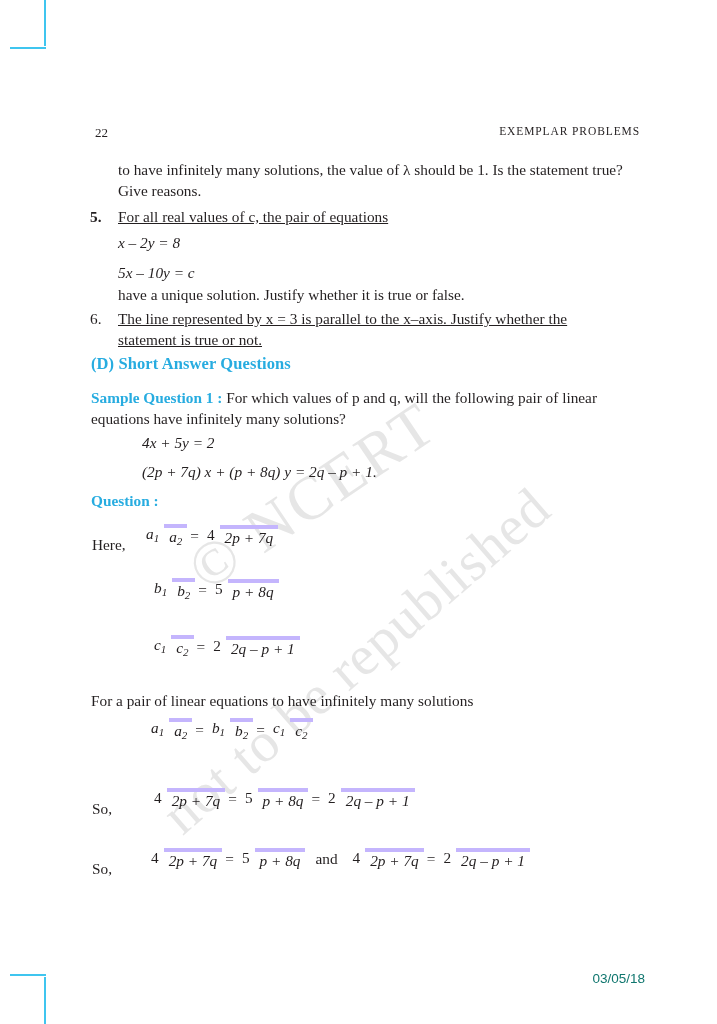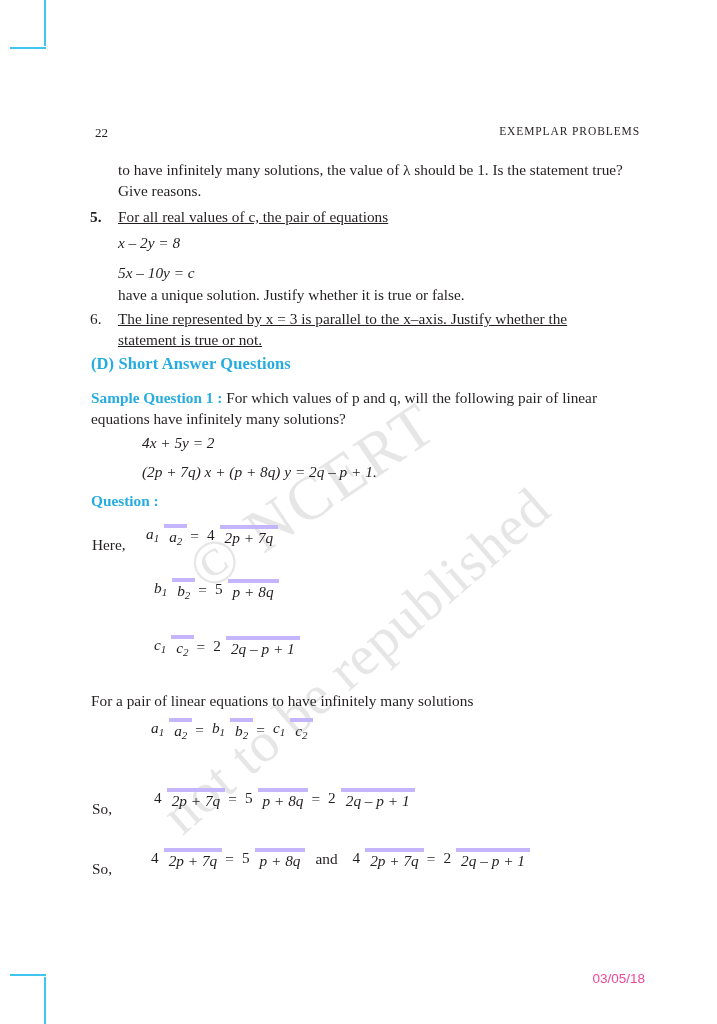--- a/index.html
+++ b/index.html
@@ -216,21 +216,21 @@
   .fr-so2{ left: 145px; top: 848px; }
 
   .p-cond { left: 91px; top: 690px; width: 520px; }
 
   .footer-date {
     position: absolute;
     right: 72px;
     top: 971px;
     font-size: 13.5px;
     font-family: "Liberation Sans", "DejaVu Sans", sans-serif;
-    color: #ec4899;
+    color: #0f766e;
   }
 </style>
 </head>
 <body>
 
 <div class="page">
 
   <div class="crop crop-tl-v"></div>
   <div class="crop crop-tl-h"></div>
   <div class="crop crop-bl-h"></div>

